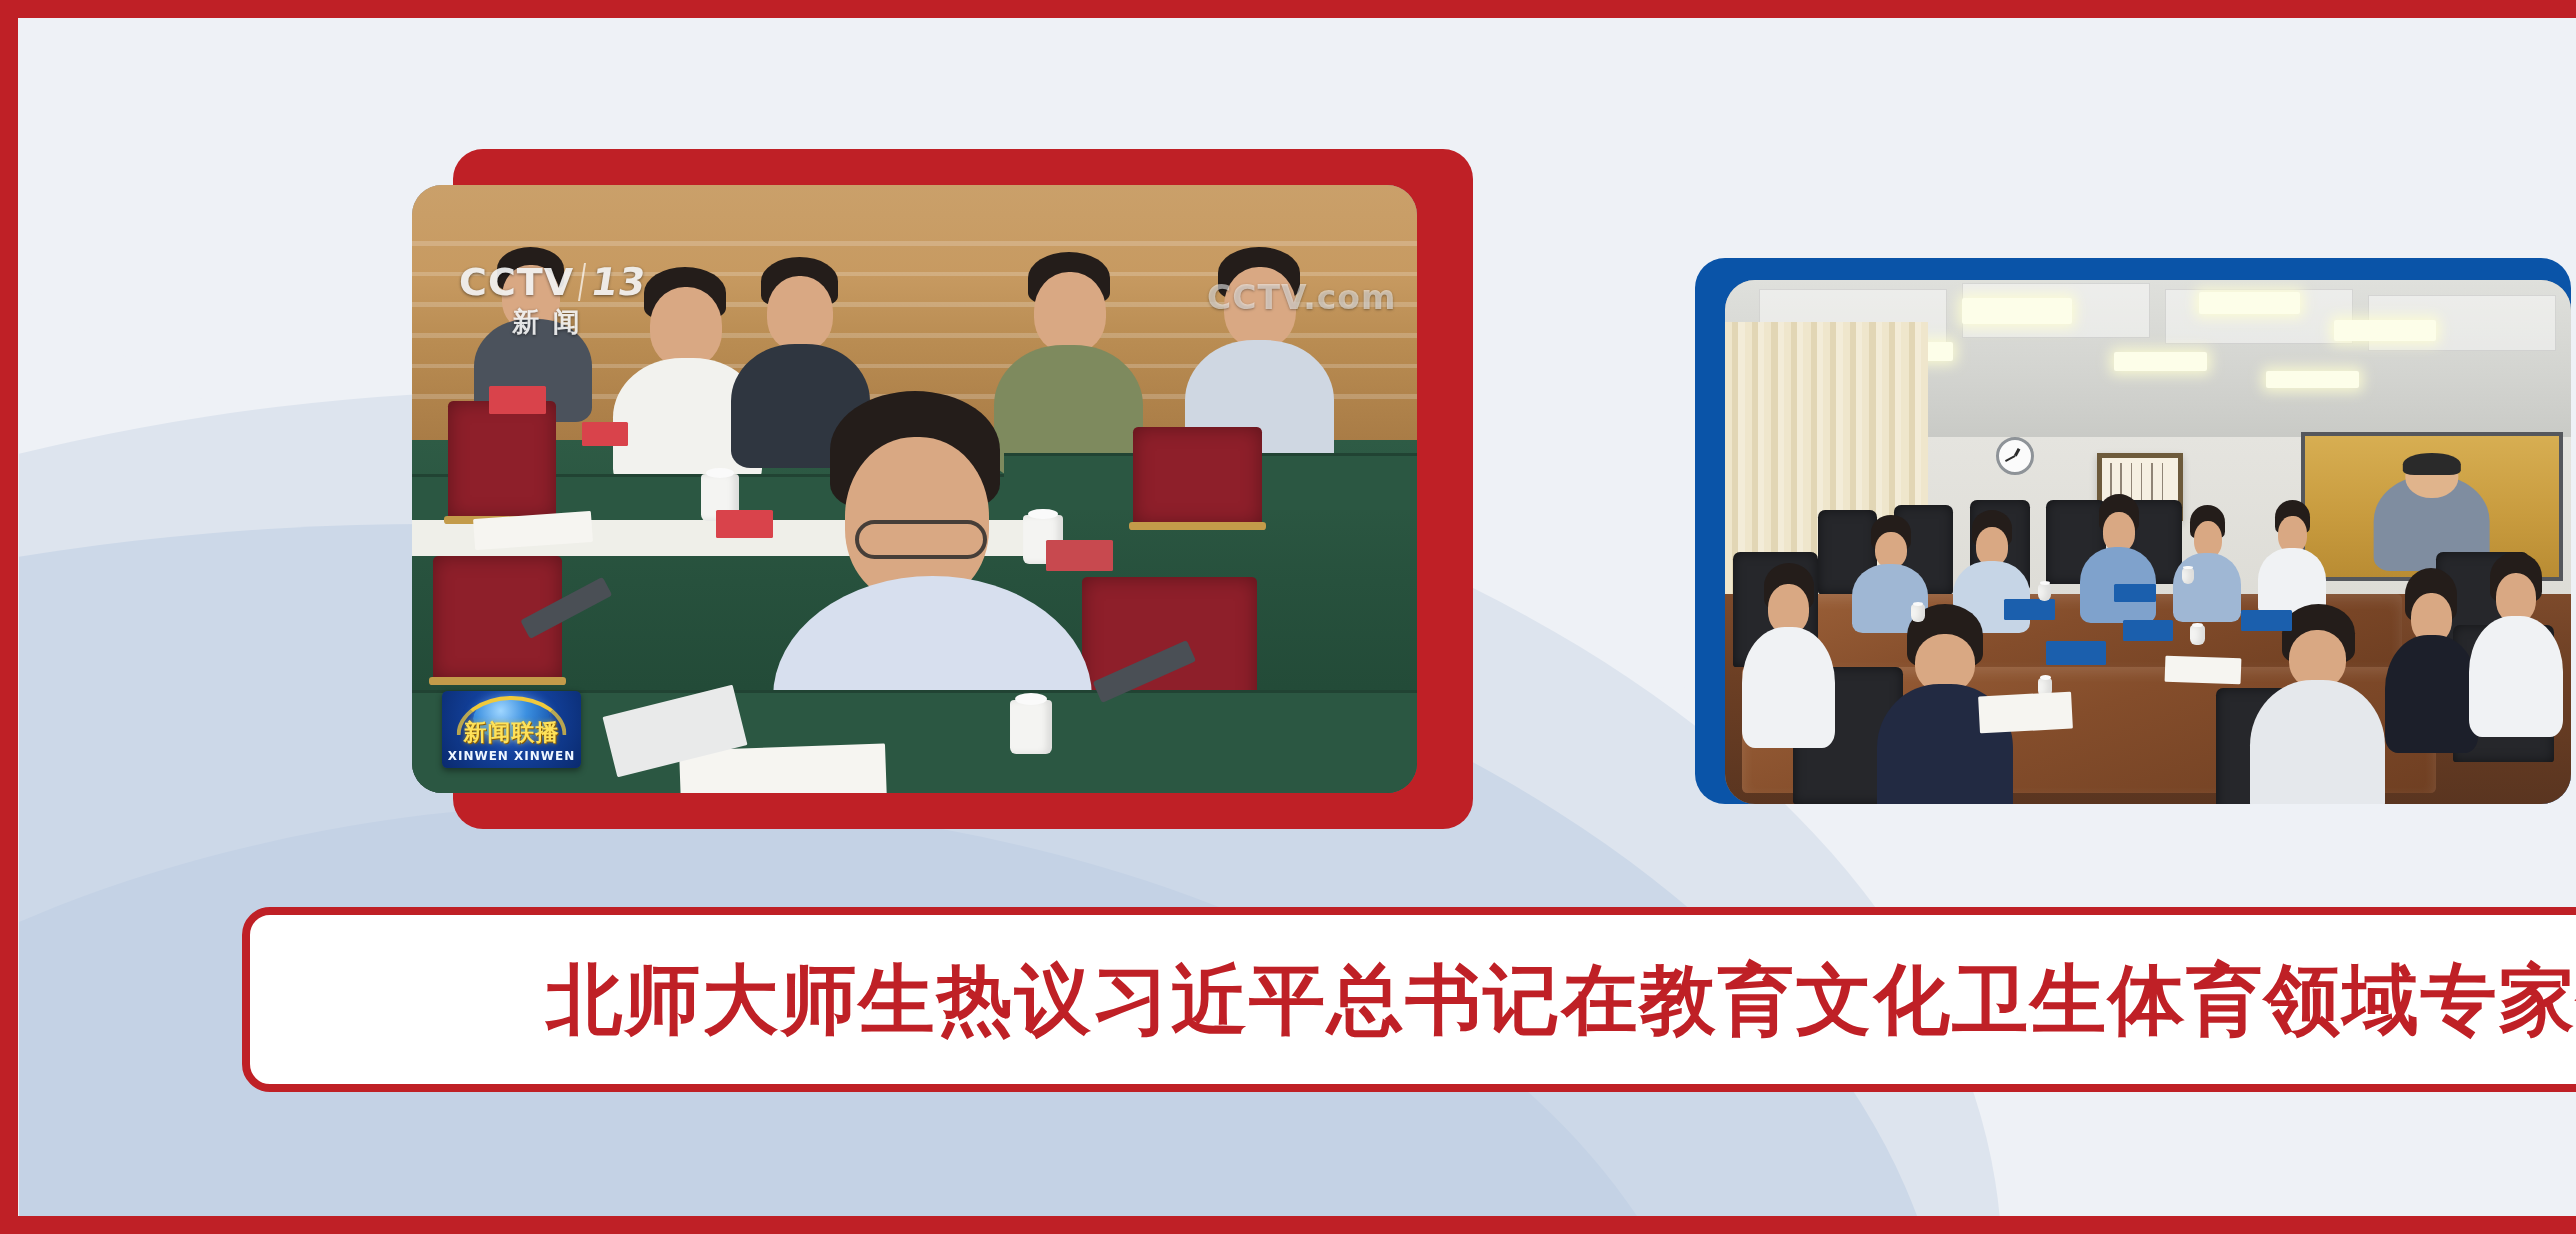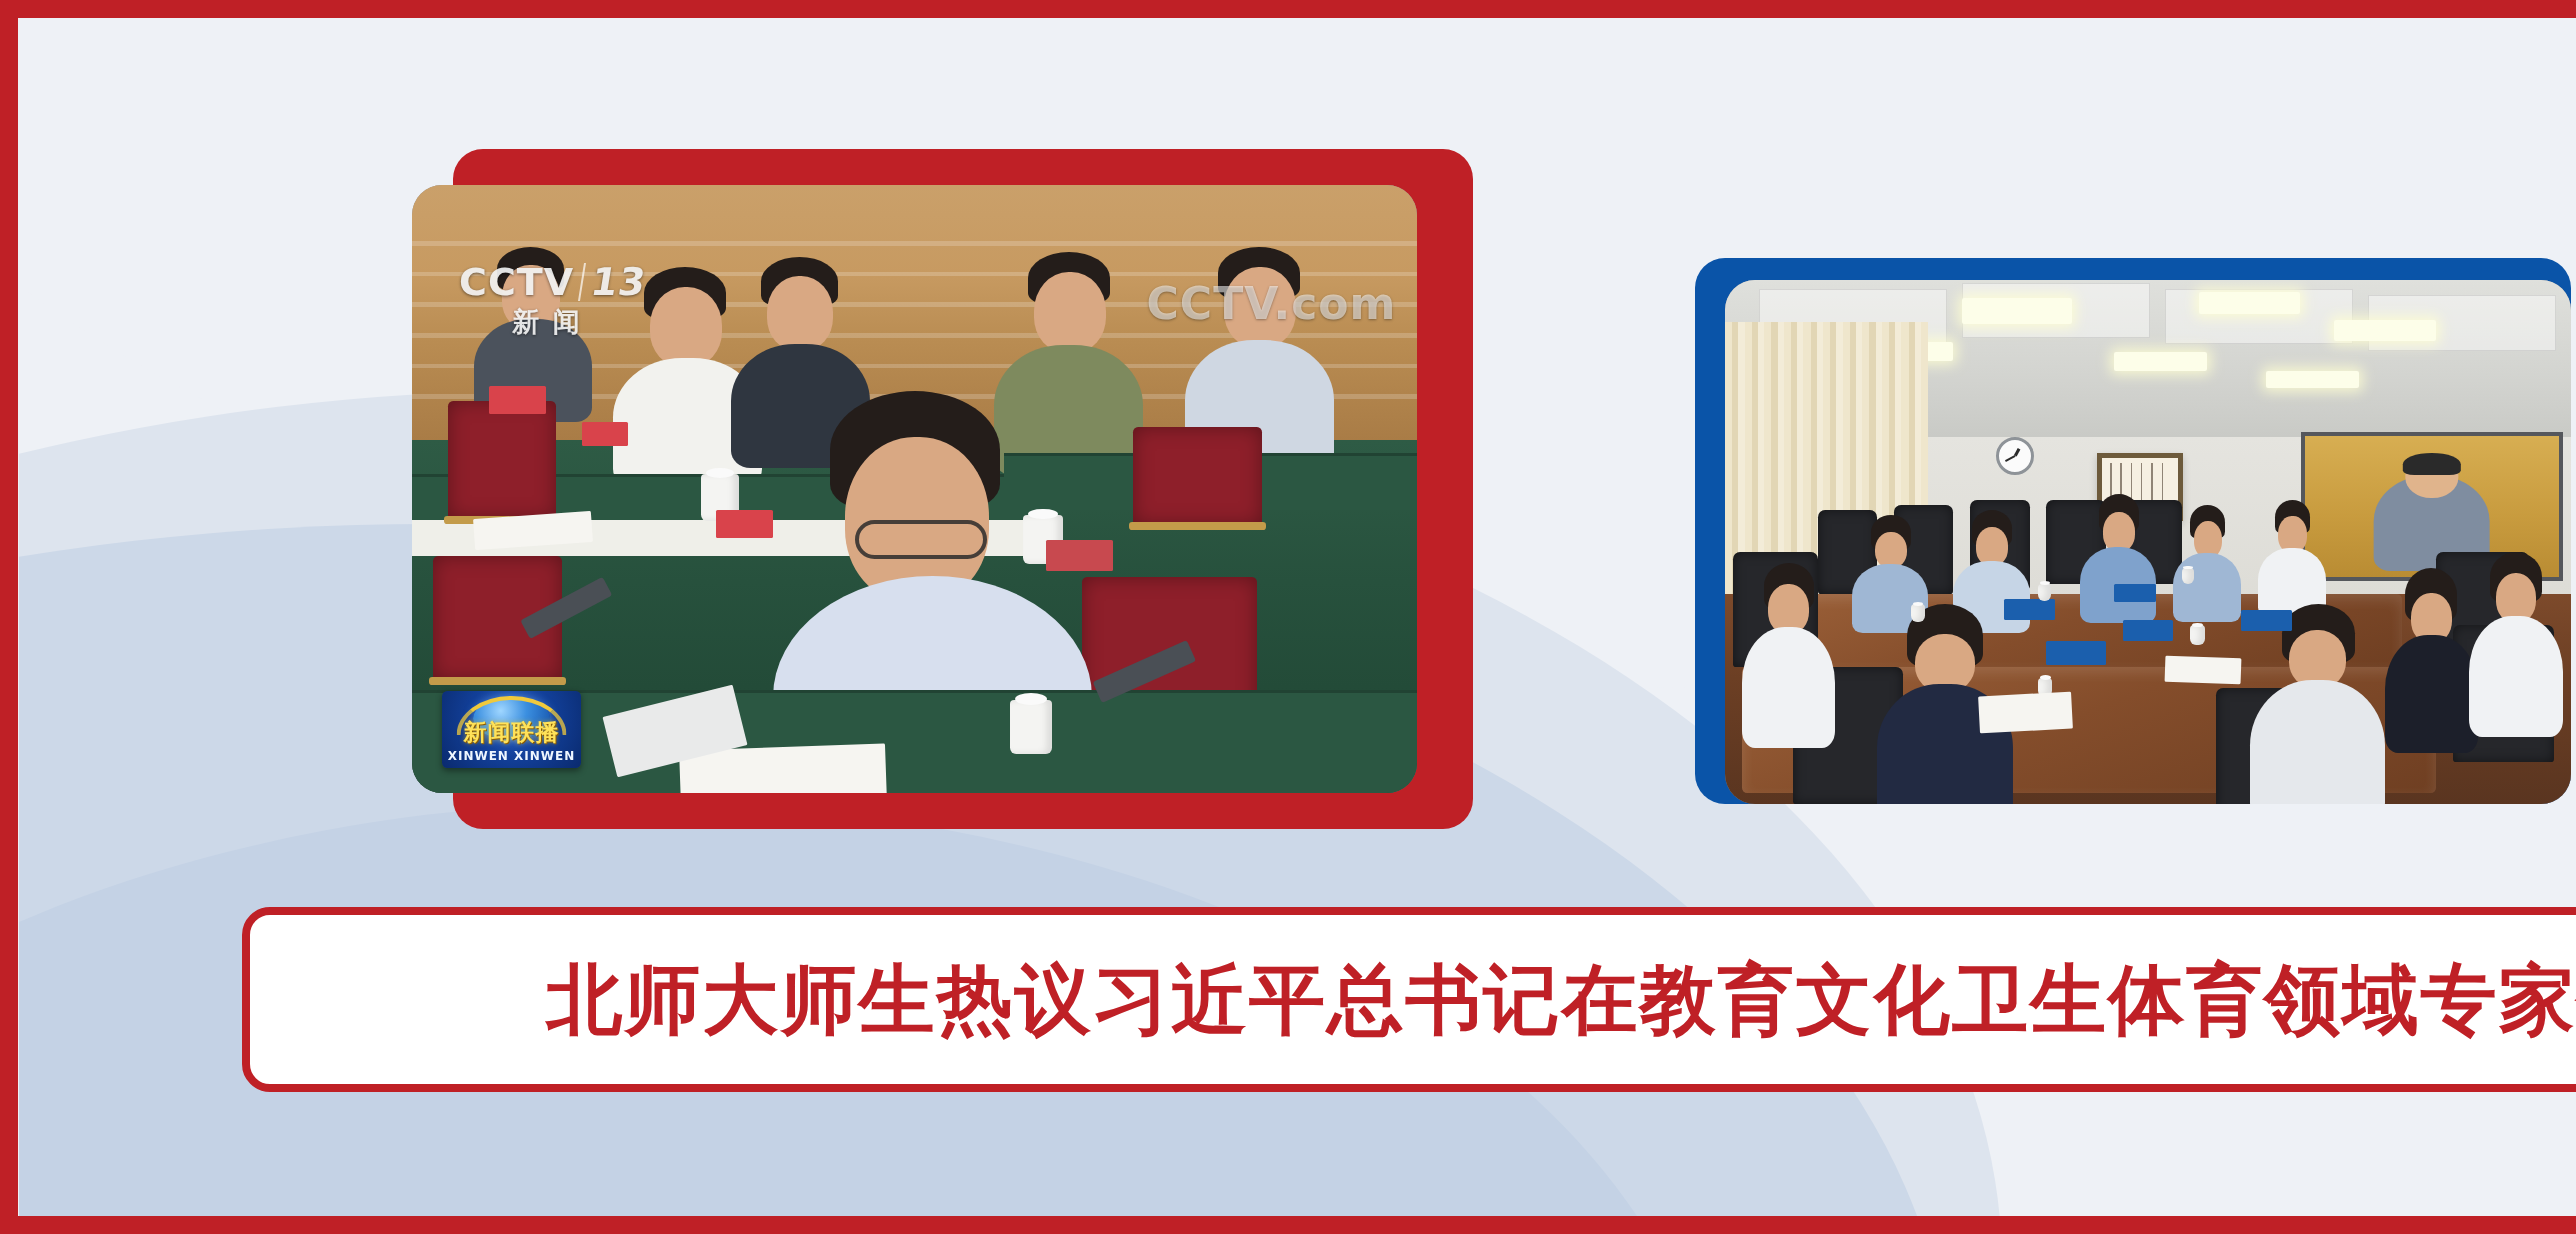--- a/index.html
+++ b/index.html
@@ -170,21 +170,21 @@
     font-size: 38px; font-weight: 700;
     border-left: 2.6px solid rgba(255,255,255,.75);
     padding-left: 8.2px; transform: skewX(-9deg);
   }
   .cctv-wm .row2 {
     margin-top: 7.2px; text-align:center;
     font-size: 27px; font-weight: 700; letter-spacing: 13.4px;
   }
   .cctv-corner-wm{
     position:absolute; z-index:6; color:rgba(255,255,255,.55);
-    font-size:44px; font-weight:700; letter-spacing:1px;
+    font-size:33px; font-weight:700; letter-spacing:1px;
     text-shadow:0 1px 2.6px rgba(0,0,0,.35);
   }
 
   
   .xwlb {
     position: absolute; z-index: 7;
     border-radius: 5.2px; overflow:hidden;
     background: radial-gradient(circle at 50% 34%, #2e63c8 0%, #123f98 48%, #0a2a6e 100%);
     box-shadow: 0 2.1px 6.2px rgba(0,0,0,.4);
     display:flex; flex-direction:column; align-items:center; justify-content:flex-end;

